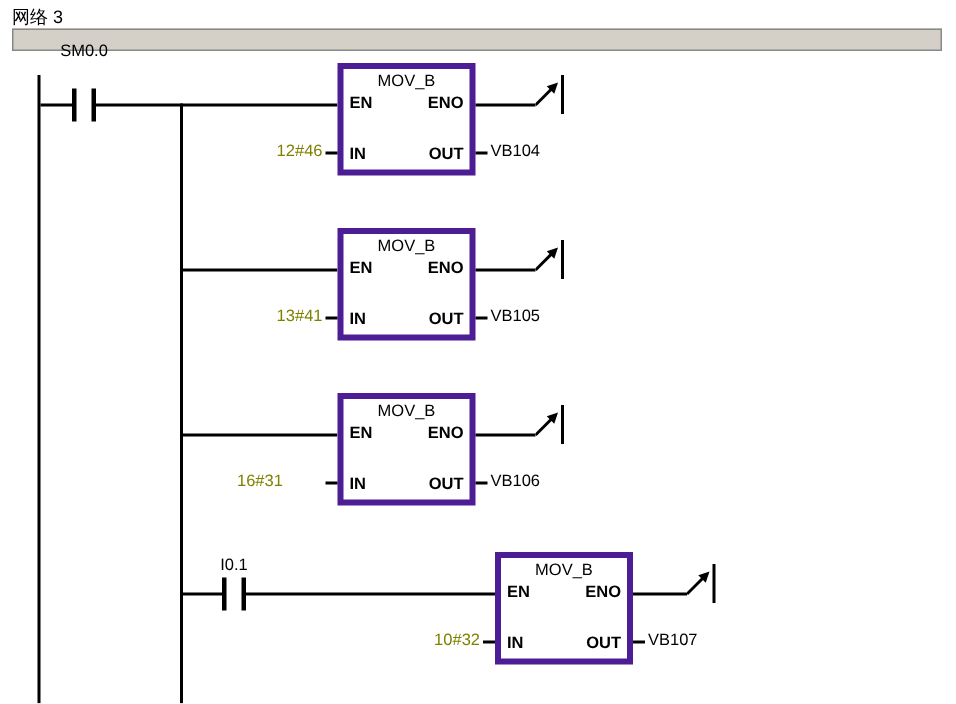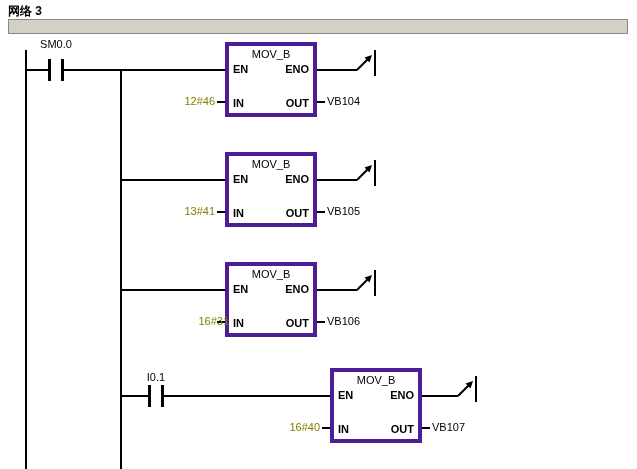--- a/index.html
+++ b/index.html
@@ -2,21 +2,21 @@
 <html><head>
 <meta charset="utf-8">
 <style>
   * { margin:0; padding:0; box-sizing:border-box; }
   html,body { background:#ffffff; }
   .screen {
     position:relative; width:637px; height:469px; background:#ffffff;
     overflow:hidden; font-family:"Liberation Sans", sans-serif;
     font-size:11px; color:#000;
   }
-  .net-title { position:absolute; left:8px; top:3px; font-weight:bold; font-size:12px; }
+  .net-title { position:absolute; left:8px; top:3px; font-weight:normal; font-size:12px; }
   .comment-bar {
     position:absolute; left:8px; top:19px; width:620px; height:15px;
     background:#d4d0c8; border:1px solid #888888;
   }
   .hwire { position:absolute; height:2px; background:#000; }
   .vwire { position:absolute; width:2px; background:#000; }
   .cbar  { position:absolute; width:3px; height:22px; background:#000; }
   .clabel{ position:absolute; width:40px; text-align:center; height:13px; line-height:13px; }
   .block {
     position:absolute; width:92px; height:75px;
@@ -35,21 +35,21 @@
 
 <div class="screen">
 
   <div class="net-title">网络 3</div>
   <div class="comment-bar"></div>
 
   <div class="vwire" style="left:25px;top:50px;height:419px"></div>
   <div class="vwire" style="left:120px;top:69px;height:400px"></div>
 
   <div class="hwire" style="left:27px;top:69px;width:21px"></div>
-  <div class="clabel" style="left:36px;top:38px">SM0.0</div>
+  <div class="clabel" style="left:36px;top:28px">SM0.0</div>
   <div class="cbar" style="left:48px;top:59px"></div>
   <div class="cbar" style="left:61px;top:59px"></div>
   <div class="hwire" style="left:64px;top:69px;width:161px"></div>
 
   <div class="block" style="left:225px;top:42px">
     <div class="btitle">MOV_B</div>
     <span class="pin" style="left:4px;top:17px">EN</span>
     <span class="pin" style="right:4px;top:17px">ENO</span>
     <span class="pin" style="left:4px;top:51px">IN</span>
     <span class="pin" style="right:4px;top:51px">OUT</span>
@@ -86,21 +86,21 @@
 
   <div class="hwire" style="left:120px;top:289px;width:105px"></div>
   <div class="block" style="left:225px;top:262px">
     <div class="btitle">MOV_B</div>
     <span class="pin" style="left:4px;top:17px">EN</span>
     <span class="pin" style="right:4px;top:17px">ENO</span>
     <span class="pin" style="left:4px;top:51px">IN</span>
     <span class="pin" style="right:4px;top:51px">OUT</span>
   </div>
   <div class="hwire" style="left:217px;top:321px;width:8px"></div>
-  <div class="val const" style="left:179px;top:315px;width:50px;text-align:right">16#31</div>
+  <div class="val const" style="left:158px;top:315px;width:50px;text-align:left">16#31</div>
   <div class="hwire" style="left:317px;top:321px;width:8px"></div>
   <div class="val" style="left:327px;top:315px">VB106</div>
   <div class="hwire" style="left:317px;top:289px;width:40px"></div>
   <svg class="arrow" style="left:357px;top:269px" width="24" height="30">
     <line x1="0" y1="21" x2="13" y2="8"></line>
     <polygon points="15,6 12.5,13.5 7.5,8.5"></polygon>
     <line x1="18" y1="1" x2="18" y2="27"></line>
   </svg>
 
   <div class="hwire" style="left:120px;top:395px;width:28px"></div>
@@ -110,21 +110,21 @@
   <div class="hwire" style="left:164px;top:395px;width:166px"></div>
 
   <div class="block" style="left:330px;top:368px">
     <div class="btitle">MOV_B</div>
     <span class="pin" style="left:4px;top:17px">EN</span>
     <span class="pin" style="right:4px;top:17px">ENO</span>
     <span class="pin" style="left:4px;top:51px">IN</span>
     <span class="pin" style="right:4px;top:51px">OUT</span>
   </div>
   <div class="hwire" style="left:322px;top:427px;width:8px"></div>
-  <div class="val const" style="left:270px;top:421px;width:50px;text-align:right">16#40</div>
+  <div class="val const" style="left:270px;top:421px;width:50px;text-align:right">10#32</div>
   <div class="hwire" style="left:422px;top:427px;width:8px"></div>
   <div class="val" style="left:432px;top:421px">VB107</div>
   <div class="hwire" style="left:422px;top:395px;width:36px"></div>
   <svg class="arrow" style="left:458px;top:375px" width="24" height="30">
     <line x1="0" y1="21" x2="13" y2="8"></line>
     <polygon points="15,6 12.5,13.5 7.5,8.5"></polygon>
     <line x1="18" y1="1" x2="18" y2="27"></line>
   </svg>
 
 </div>

